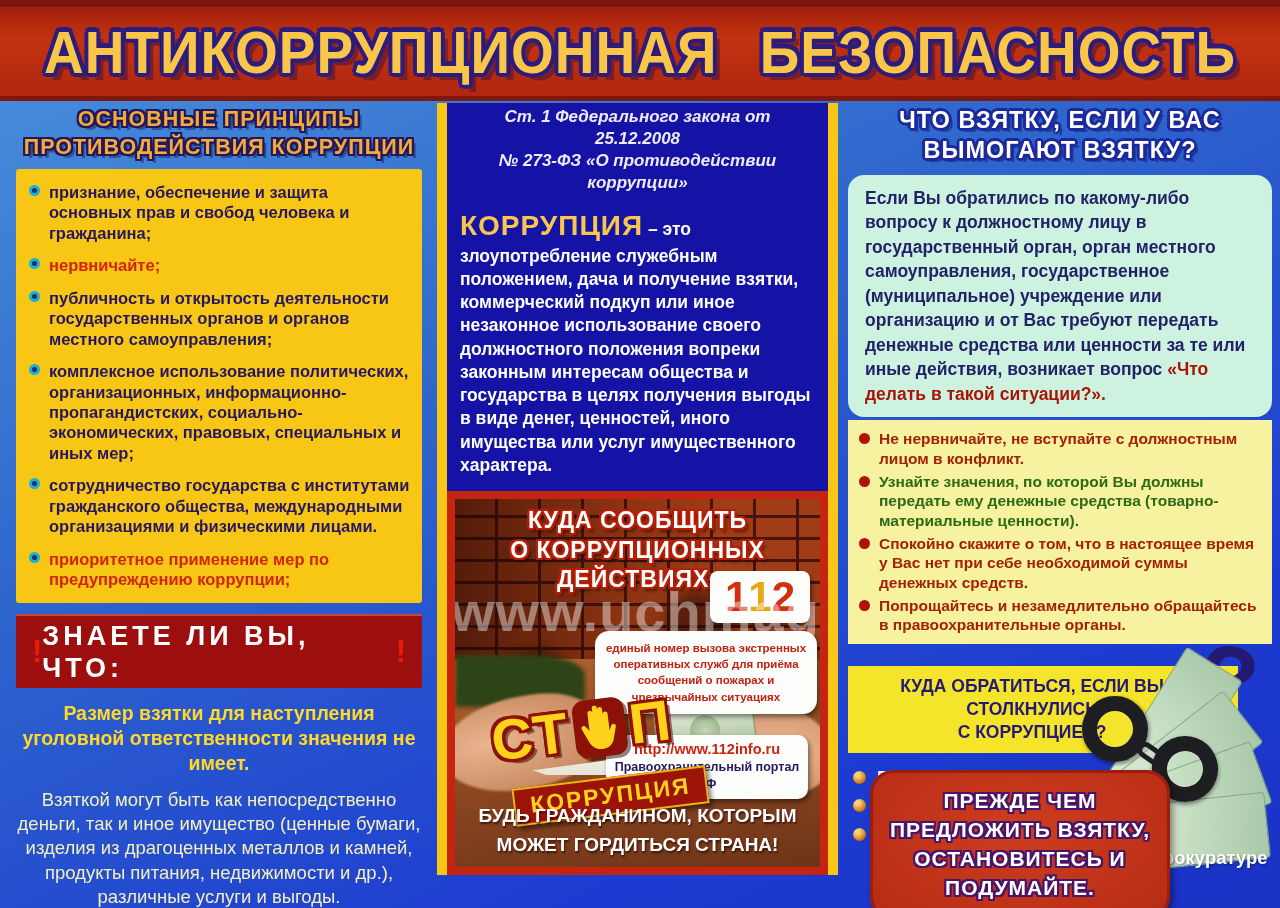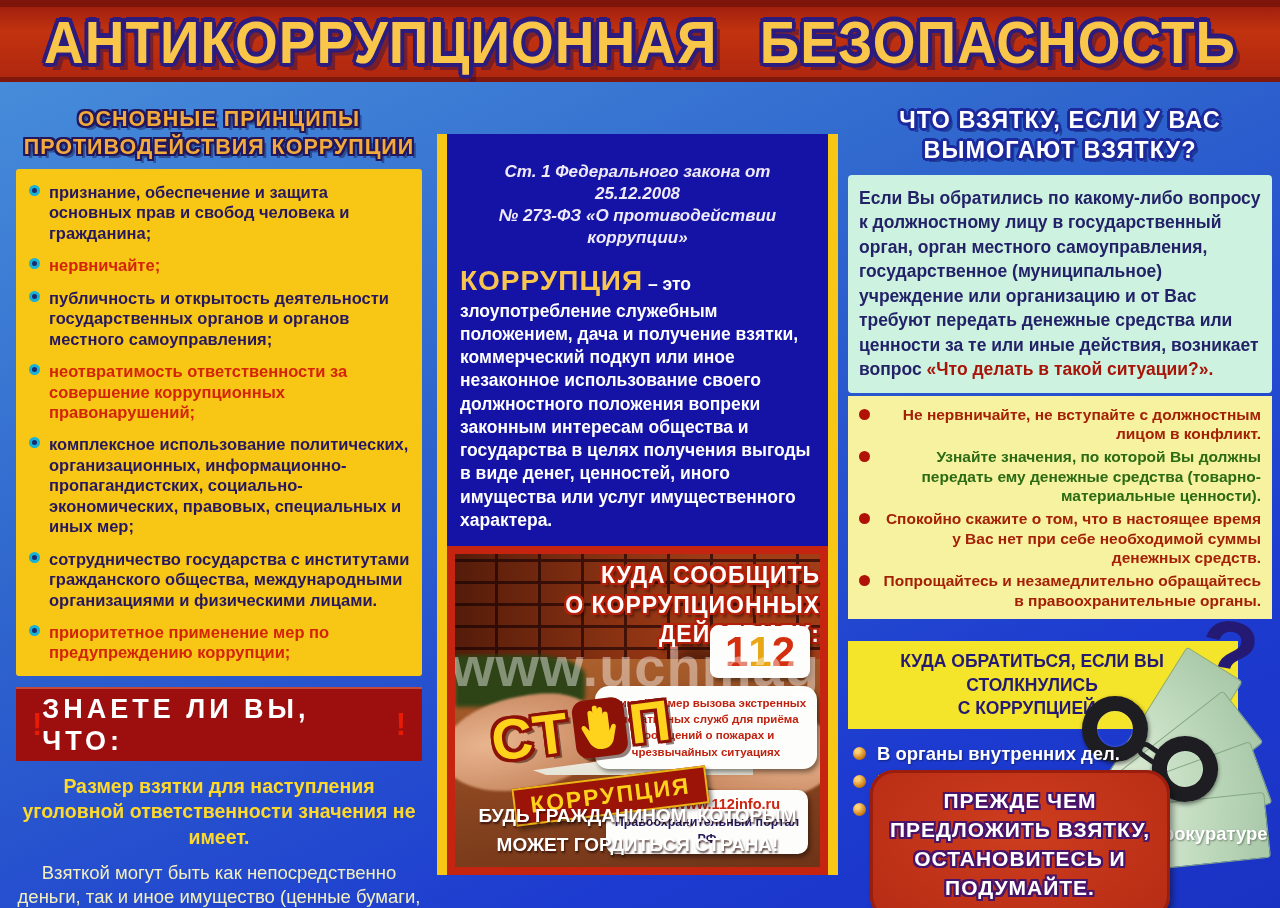--- a/index.html
+++ b/index.html
@@ -3,21 +3,21 @@
 <meta charset="utf-8">
 <style>
   * { margin:0; padding:0; box-sizing:border-box; }
   html,body { width:1280px; height:908px; }
   body { font-family:"Liberation Sans","DejaVu Sans",sans-serif; overflow:hidden; }
 
   .poster { position:relative; width:1280px; height:908px; overflow:hidden;
     background:linear-gradient(155deg,#4a92dc 0%,#2f66cd 40%,#1d3bd0 78%,#1a32c4 100%); }
 
   
-  .title-band { position:absolute; top:0; left:0; right:0; height:82px;
+  .title-band { position:absolute; top:0; left:0; right:0; height:101px;
     background:linear-gradient(#a2200e,#c2330f 35%,#b02710);
     border-top:7px solid #7e150a; border-bottom:5px solid #7f170c;
     display:flex; align-items:center; justify-content:center; }
   .title-text { font-size:55px; font-weight:bold; color:#f9c64a; letter-spacing:1px; word-spacing:26px;
     transform:scaleY(1.08);
     text-shadow:-3px -3px 0 #2b1c7e,3px -3px 0 #2b1c7e,-3px 3px 0 #2b1c7e,3px 3px 0 #2b1c7e,
       0 -4px 0 #2b1c7e,0 4px 0 #2b1c7e,-4px 0 0 #2b1c7e,4px 0 0 #2b1c7e,7px 7px 0 rgba(45,15,70,.45); }
 
   .outline-navy { text-shadow:-2px -2px 0 #23175e,2px -2px 0 #23175e,-2px 2px 0 #23175e,2px 2px 0 #23175e,
       0 -2px 0 #23175e,0 2px 0 #23175e,-2px 0 0 #23175e,2px 0 0 #23175e,4px 4px 0 rgba(20,10,60,.4); }
@@ -47,41 +47,41 @@
   .know-title { color:#ffffff; font-weight:bold; font-size:27px; letter-spacing:4px; transform:scaleY(1.05); }
   .know-bang { color:#e81c05; font-size:31px; font-weight:bold; }
   .know-lead { margin-top:13px; text-align:center; color:#ffd92a; font-weight:bold;
     font-size:19.5px; line-height:1.3; }
   .know-body { margin-top:11px; text-align:center; color:#f3efbe; font-size:18.5px; line-height:1.32; }
 
   
   .col-mid { position:absolute; left:437px; top:103px; width:401px; height:772px;
     display:flex; flex-direction:column; }
   .law-box { background:#1413a6; border-left:10px solid #f8c716; border-right:10px solid #f8c716;
-    padding:27px 13px 14px;margin-top:31px; }
+    padding:3px 13px 14px; }
   .law-ref { color:#efeaf8; font-style:italic; font-weight:bold; font-size:17px;
     text-align:center; line-height:1.3; }
   .definition { margin-top:13px; color:#ffffff; font-weight:bold; font-size:17.5px; line-height:1.33; }
   .def-term { color:#f8c64e; font-size:28px; letter-spacing:1px; }
 
   .photo-wrap { flex:1 1 auto; border-left:10px solid #f8c716; border-right:10px solid #f8c716; min-height:0; }
   .photo { position:relative; width:100%; height:100%; border:8px solid #c52410; overflow:hidden;
     background-color:#a03c16;
     background-image:
       linear-gradient(to right, rgba(22,2,0,.55), rgba(40,8,2,.18) 45%, rgba(90,20,5,0) 72%),
       repeating-linear-gradient(0deg, rgba(0,0,0,0) 0 19px, #46140a 19px 22px),
       repeating-linear-gradient(90deg, rgba(0,0,0,0) 0 40px, #46140a 40px 43px); }
   .sh { position:absolute; background:rgba(28,7,2,.52); filter:blur(7px); border-radius:50%; z-index:1; }
   .sh1a { left:52px;  top:150px; width:62px;  height:70px; }
   .sh1b { left:20px;  top:205px; width:130px; height:290px; border-radius:40% 40% 20% 20%; }
   .sh1c { left:110px; top:255px; width:120px; height:55px;  transform:rotate(18deg); }
   .sh2a { left:210px; top:90px;  width:66px;  height:78px; }
   .sh2b { left:185px; top:155px; width:140px; height:340px; border-radius:40% 40% 20% 20%; }
   .sh2c { left:150px; top:250px; width:110px; height:55px;  transform:rotate(-14deg); }
-  .photo-heading { position:relative; z-index:3; text-align:right; margin-top:7px;
+  .photo-heading { position:relative; z-index:3; text-align:center; margin-top:7px;
     color:#ffffff; font-weight:bold; font-size:23px; line-height:1.28; letter-spacing:1px; }
   .watermark { position:absolute; top:80px; left:-4px; z-index:6; white-space:nowrap;
     font-size:56px; font-weight:bold; color:rgba(255,255,255,.42); letter-spacing:1px; }
   .n112-box { position:absolute; top:72px; right:10px; z-index:4; width:100px; height:52px;
     background:#fdfdfb; border-radius:8px; display:flex; align-items:center; justify-content:center;
     font-size:42px; font-weight:bold; box-shadow:2px 3px 5px rgba(0,0,0,.45); }
   .n112-box .d-red { color:#d43010; } .n112-box .d-gold { color:#e8a714; }
   .n112-desc { position:absolute; top:132px; right:3px; z-index:4; width:222px;
     background:#fdfdfb; border-radius:14px; padding:9px 7px; text-align:center;
     font-size:11.5px; font-weight:bold; color:#c02210; line-height:1.4;
@@ -120,26 +120,26 @@
     background:#9c1408; color:#ffd21c; font-weight:bold; font-size:23px; letter-spacing:2px;
     padding:3px 15px 4px; border:2px solid #e8b418; box-shadow:3px 4px 4px rgba(0,0,0,.45); }
   .slogan { position:absolute; left:8px; right:8px; bottom:8px; z-index:6; text-align:center;
     color:#ffffff; font-weight:bold; font-size:19px; line-height:1.5;
     text-shadow:1px 2px 2px rgba(40,10,5,.75); }
 
   
   .col-right { position:absolute; left:848px; top:106px; width:424px; height:796px; }
   .right-heading { text-align:center; color:#ffffff; font-weight:bold; font-size:23.5px;
     line-height:1.27; letter-spacing:1px; }
-  .intro-box { margin-top:9px; background:#cdf2df; border-radius:4px; padding:11px 11px;
+  .intro-box { margin-top:9px; background:#cdf2df; border-radius:16px; padding:11px 17px;
     font-weight:bold; font-size:17.5px; line-height:1.4; color:#232268; }
   .intro-hl { color:#a81408; }
   .tips-box { margin-top:3px; background:#f7f2a0; padding:9px 11px;
     display:flex; flex-direction:column; gap:3px; }
-  .tip { display:flex; gap:9px; font-weight:bold; font-size:15.5px; line-height:1.27;text-align:right; }
+  .tip { display:flex; gap:9px; font-weight:bold; font-size:15.5px; line-height:1.27; }
   .tip-dot { flex:0 0 auto; width:11px; height:11px; border-radius:50%; background:#b01208; margin-top:4px; }
   .tip.red   { color:#a42108; }
   .tip.green { color:#2c6b14; }
   .where-banner { position:relative; margin-top:22px; margin-right:34px; background:#f4e42a;
     padding:9px 34px 9px 12px; text-align:center; color:#241a74; font-weight:bold;
     font-size:17.5px; line-height:1.32; }
   .qmark { position:absolute; right:-20px; top:-34px; font-size:96px; font-weight:bold;
     color:#241a74; transform:rotate(10deg); line-height:1; }
   .where-list { margin-top:13px; display:flex; flex-direction:column; gap:5px; padding-left:5px;
     position:relative; z-index:2; }
@@ -187,24 +187,20 @@
           <span>признание, обеспечение и защита основных прав и свобод человека и гражданина;</span>
         </div>
       <div class="p-item red">
           <span class="p-bullet"></span>
           <span>нервничайте;</span>
         </div>
       <div class="p-item dark">
           <span class="p-bullet"></span>
           <span>публичность и открытость деятельности государственных органов и органов местного самоуправления;</span>
         </div>
-      <div class="p-item red">
-          <span class="p-bullet"></span>
-          <span>неотвратимость ответственности за совершение коррупционных правонарушений;</span>
-        </div>
       <div class="p-item dark">
           <span class="p-bullet"></span>
           <span>комплексное использование политических, организационных, информационно-пропагандистских, социально-экономических, правовых, специальных и иных мер;</span>
         </div>
       <div class="p-item dark">
           <span class="p-bullet"></span>
           <span>сотрудничество государства с институтами гражданского общества, международными организациями и физическими лицами.</span>
         </div>
       <div class="p-item red">
           <span class="p-bullet"></span>

